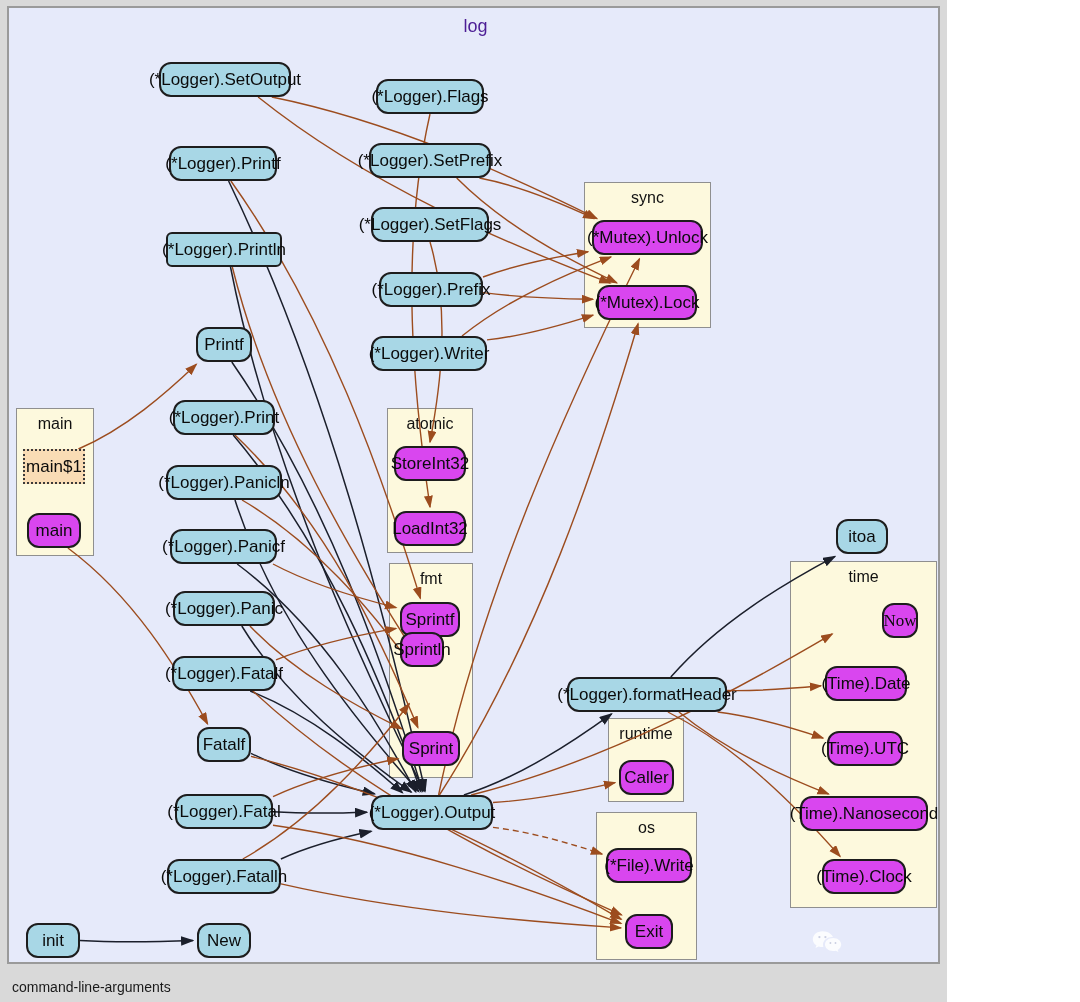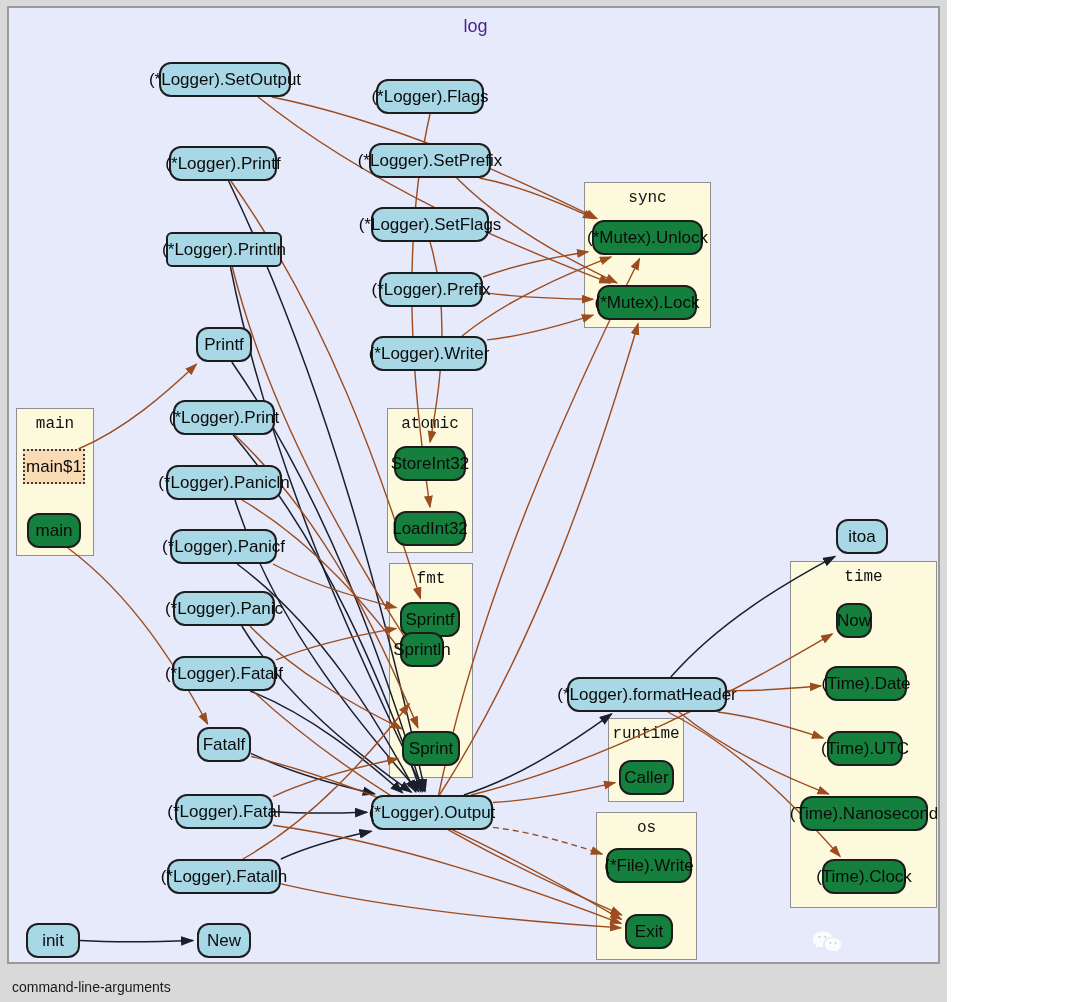--- a/index.html
+++ b/index.html
@@ -27,32 +27,32 @@
     position:absolute;left:12px;top:979px;font-size:14px;color:#1a1a1a;
     font-family:"Liberation Sans",sans-serif;
   }
 
   
   .cluster{
     position:absolute;background:#fdf9dd;border:1px solid #8f8f8f;box-sizing:border-box;
   }
   .cluster-title{
     position:absolute;left:0;top:6px;width:100%;text-align:center;
-    font-family:Liberation Mono, monospace;font-size:16px;color:#111;
+    font-family:Liberation Sans, sans-serif;font-size:16px;color:#111;
   }
 
   
   .node{
     position:absolute;box-sizing:border-box;border:2px solid #1d1d1d;
     border-radius:12px;display:flex;align-items:center;justify-content:center;
     white-space:nowrap;font-size:17px;color:#0b0b0b;line-height:1;
     font-family:"Liberation Sans",sans-serif;
   }
   .node.blue{background:#a8d7e6;}
-  .node.orange{background:#15803d;padding-left:32px;}
+  .node.orange{background:#d946ef;padding-left:32px;}
   .node.dotted{
     border:2px dotted #3a3a3a;border-radius:0;background:#f9dcb5;
   }
   .node .lbl{position:absolute;left:50%;transform:translateX(-50%);}
 
   
   #edges{position:absolute;left:0;top:0;width:947px;height:1002px;pointer-events:none;}
 
   
   #watermark{
@@ -218,21 +218,21 @@
       </div>
       <div class="node orange" style="left: 27px; top: 513px; width: 54px; height: 35px;">
         <span class="lbl">main</span>
       </div>
       <div class="node blue" style="left: 173px; top: 591px; width: 102px; height: 35px;">
         <span class="lbl">(*Logger).Panic</span>
       </div>
       <div class="node orange" style="left: 400px; top: 602px; width: 60px; height: 35px;">
         <span class="lbl">Sprintf</span>
       </div>
-      <div class="node orange" style="left: 836px; top: 603px; width: 34px; height: 35px;">
+      <div class="node orange" style="left: 882px; top: 603px; width: 34px; height: 35px; font-family: Liberation Serif, serif;">
         <span class="lbl">Now</span>
       </div>
       <div class="node blue" style="left: 172px; top: 656px; width: 104px; height: 35px;">
         <span class="lbl">(*Logger).Fatalf</span>
       </div>
       <div class="node orange" style="left: 400px; top: 632px; width: 44px; height: 35px;">
         <span class="lbl">Sprintln</span>
       </div>
       <div class="node blue" style="left: 567px; top: 677px; width: 160px; height: 35px;">
         <span class="lbl">(*Logger).formatHeader</span>

